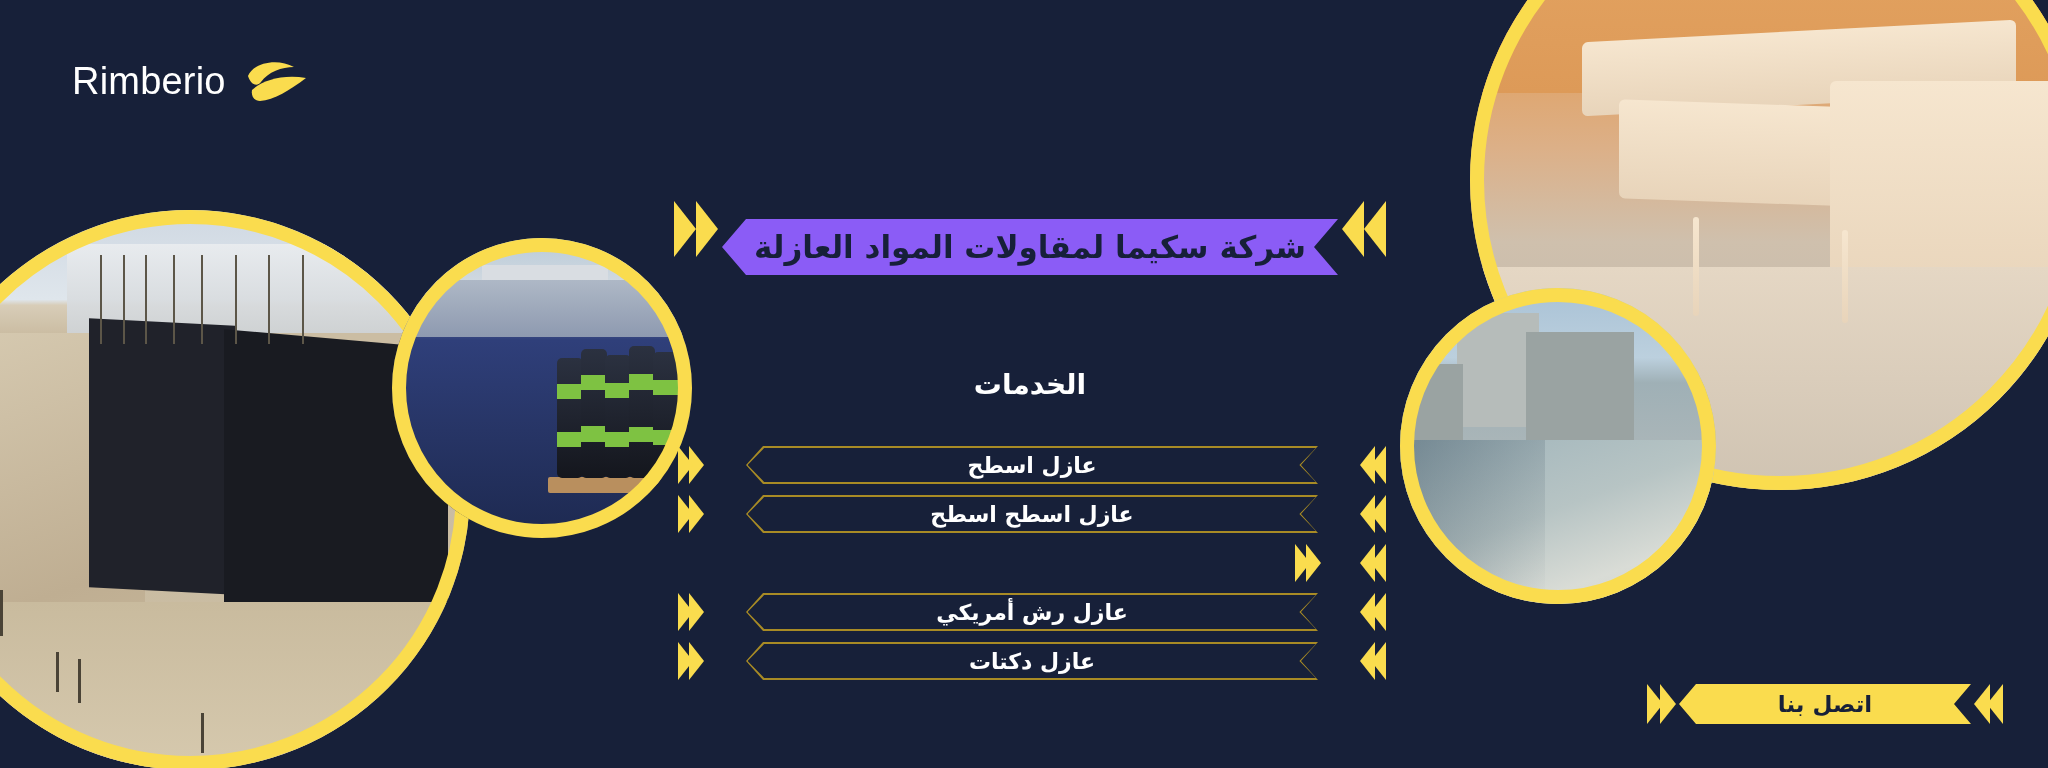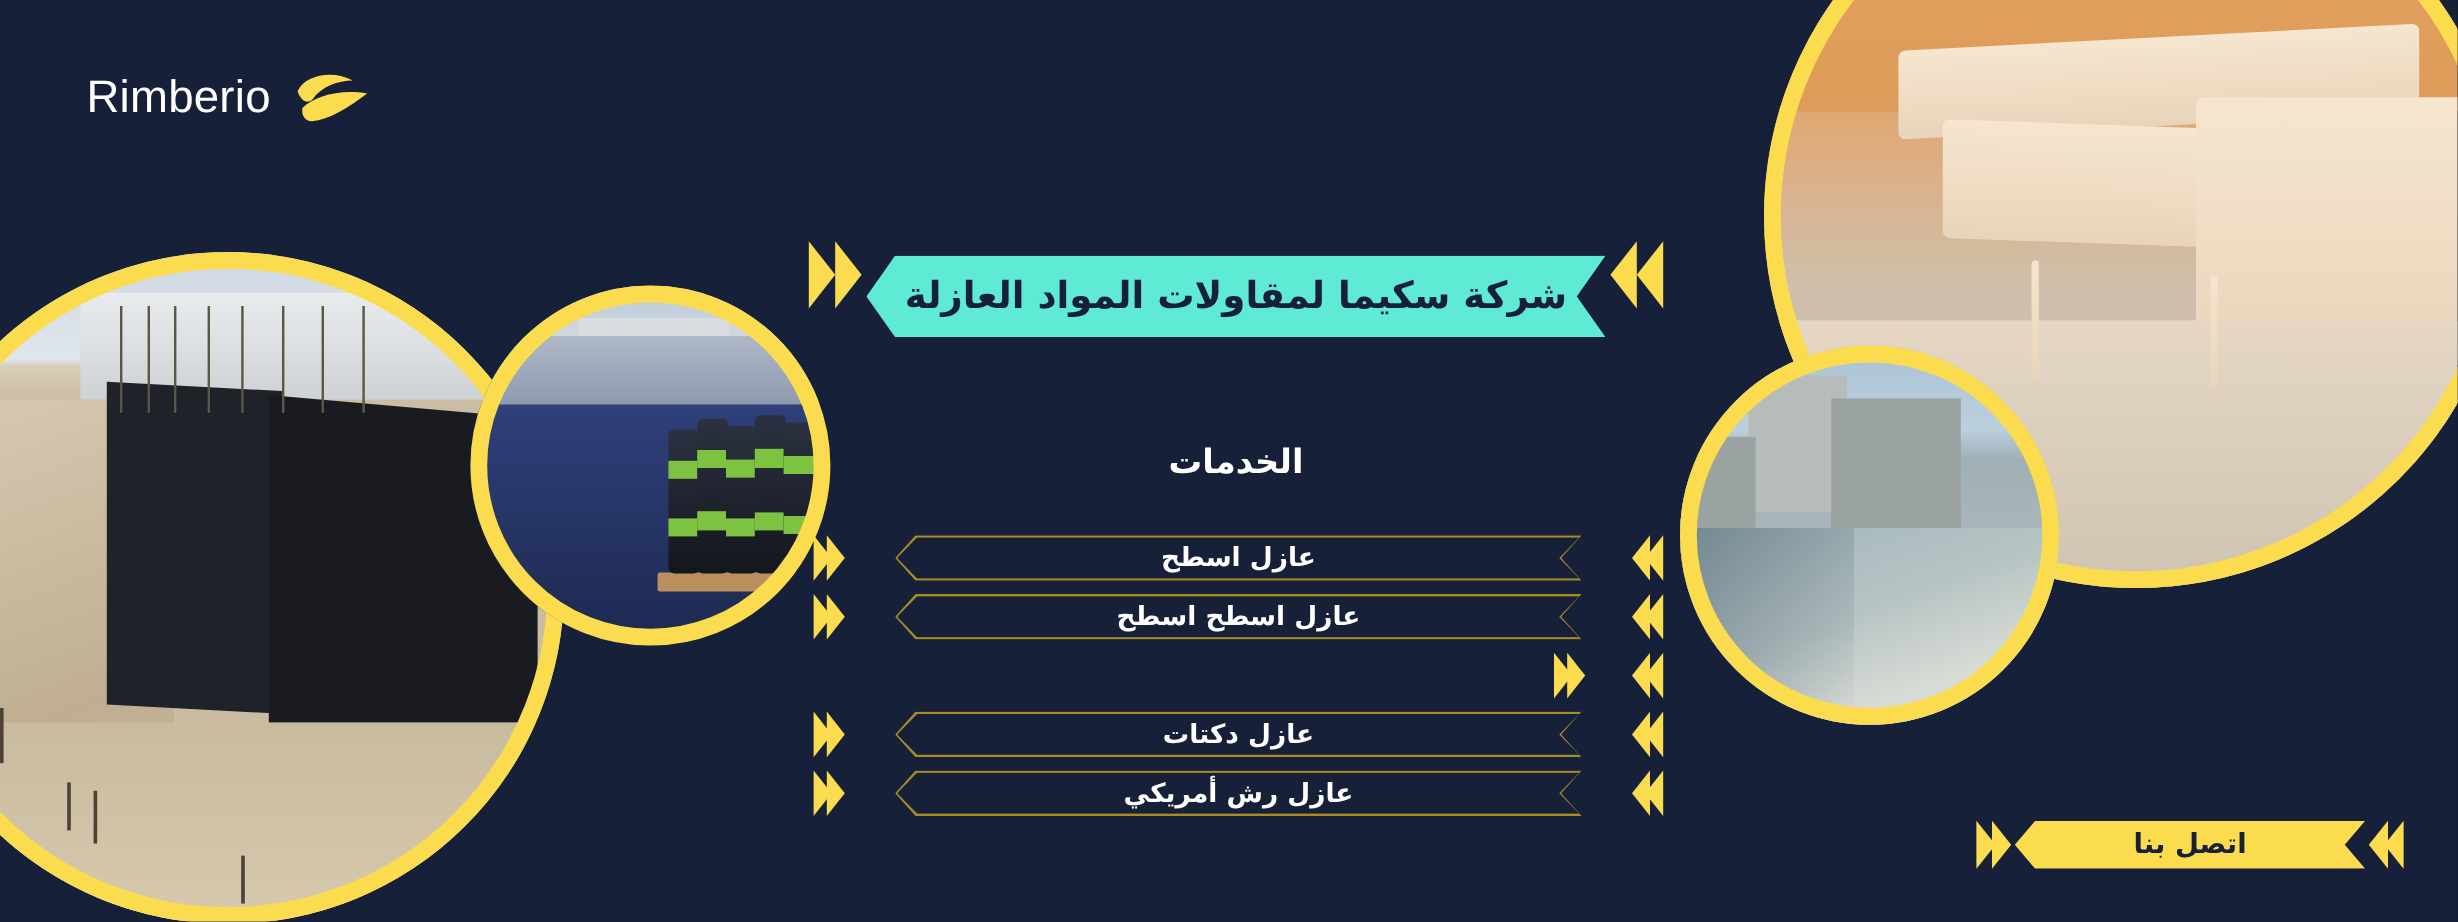--- a/index.html
+++ b/index.html
@@ -80,21 +80,21 @@
   .center{position:absolute;left:700px;top:0;width:660px;height:768px;z-index:30;}
 
   
   .headline-wrap{position:absolute;left:-26px;top:198px;width:712px;height:62px;
      display:flex;align-items:center;justify-content:center;}
   .chev-solid{width:0;height:0;flex:0 0 auto;}
   .chev-left{border-top:28px solid transparent;border-bottom:28px solid transparent;
      border-right:22px solid #FADC4E;}
   .chev-right{border-top:28px solid transparent;border-bottom:28px solid transparent;
      border-left:22px solid #FADC4E;}
-  .headline-bar{flex:1 1 auto;height:68px;background:#5eead4;display:flex;align-items:center;
+  .headline-bar{flex:1 1 auto;height:56px;background:#8b5cf6;display:flex;align-items:center;
      justify-content:center;
      clip-path:polygon(24px 0,100% 0,calc(100% - 24px) 50%,100% 100%,24px 100%,0 50%);margin-top:36px;}
   .headline-text{color:#172039;font-size:31px;font-weight:bold;white-space:nowrap;
      font-family:"DejaVu Sans","Liberation Sans",sans-serif;padding:0 14px;}
 
   
   .svc-title{position:absolute;left:0;top:368px;width:660px;text-align:center;
      color:#ffffff;font-size:28px;font-weight:bold;
      font-family:"DejaVu Sans","Liberation Sans",sans-serif;}
 
@@ -286,38 +286,38 @@
       </div>
 
       <div class="svc-item">
         <span class="svc-chev l">
             <span></span>
             <span></span>
           </span>
         <div class="svc-box">
             <div class="frame"></div>
             <div class="inner">
-          <span class="svc-label">عازل دكتات</span>
+          <span class="svc-label">عازل رش أمريكي</span>
         </div>
           </div>
         <span class="svc-chev r">
             <span></span>
             <span></span>
           </span>
       </div>
 
       <div class="svc-item">
         <span class="svc-chev l">
             <span></span>
             <span></span>
           </span>
         <div class="svc-box">
             <div class="frame"></div>
             <div class="inner">
-          <span class="svc-label">عازل رش أمريكي</span>
+          <span class="svc-label">عازل دكتات</span>
         </div>
           </div>
         <span class="svc-chev r">
             <span></span>
             <span></span>
           </span>
       </div>
 
     </div>
   </div>

